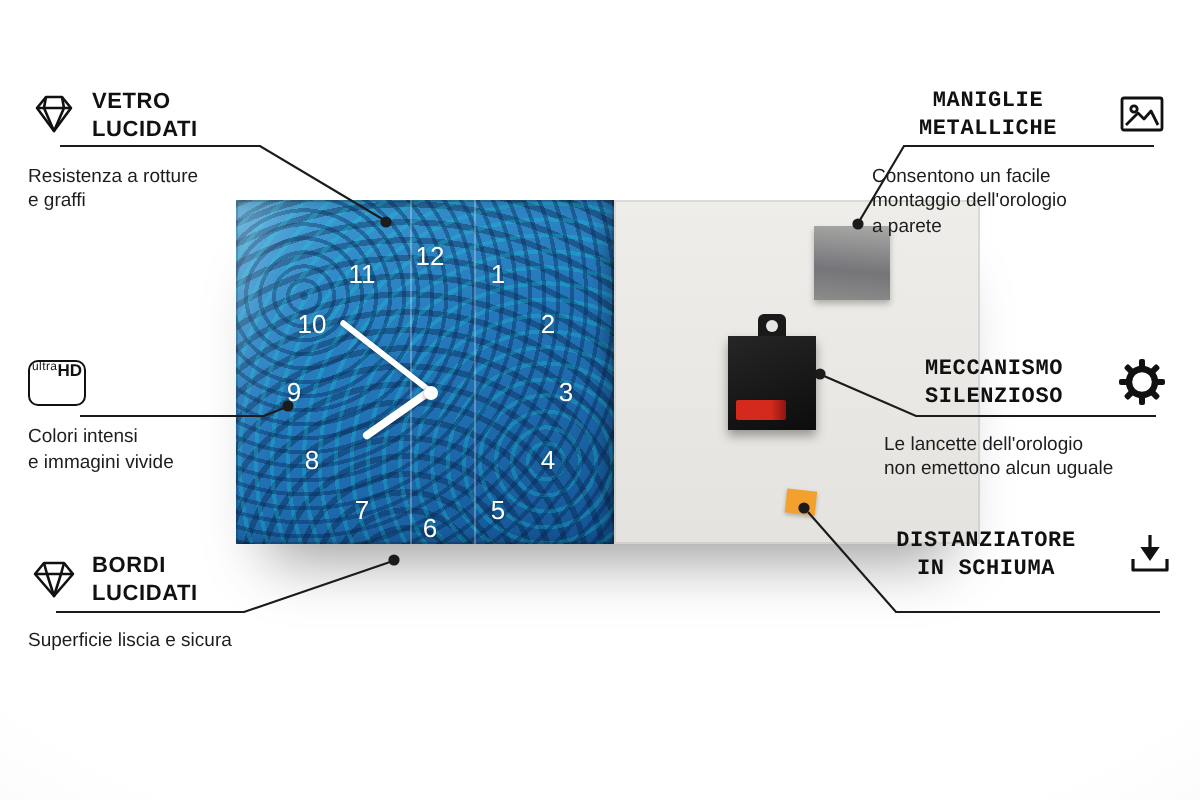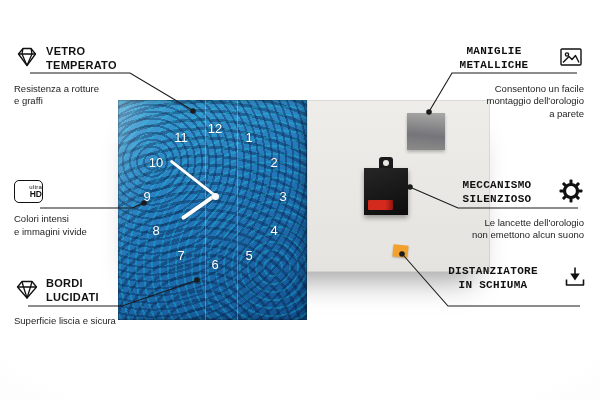--- a/index.html
+++ b/index.html
@@ -11,31 +11,31 @@
   
   .connectors{position:absolute;left:0;top:0;z-index:5;pointer-events:none;}
   .connectors path{stroke:#1b1b1b;stroke-width:1.1;fill:none;}
   .connectors circle{fill:#1b1b1b;}
   
   .callout{position:absolute;z-index:6;color:#111;}
   .co-head{display:flex;align-items:flex-start;gap:6px;}
   .co-title{font-weight:bold;font-size:11px;line-height:1.3;white-space:pre-line;letter-spacing:.3px;}
   .co-desc{font-size:9.5px;line-height:1.32;white-space:pre-line;color:#1d1d1d;margin-top:10px;}
   .callout-right .co-title{flex:1;text-align:center;font-family:Liberation Mono, monospace;}
-  .callout-right .co-desc{text-align:right;}
+  .callout-right .co-desc{text-align:left;}
   .icon{width:26px;height:26px;flex:0 0 auto;display:flex;align-items:center;justify-content:center;}
   .icon svg{display:block;}
-  .uhd{width:27px;height:21px;border:1.5px solid #111;border-radius:5px;display:flex;flex-direction:column;
-       align-items:flex-end;justify-content:center;line-height:1;margin-top:2px;}
+  .uhd{width:27px;height:21px;border:1.5px solid #111;border-radius:5px;display:flex;flex-direction:row;
+       align-items:flex-start;justify-content:center;line-height:1;margin-top:2px;}
   .uhd .t{font-size:6px;letter-spacing:.2px;}
   .uhd .b{font-size:8.5px;font-weight:bold;}
   
   .product{position:absolute;left:118px;top:100px;width:372px;height:172px;display:flex;z-index:2;
            box-shadow:0 24px 28px -16px rgba(0,0,0,.38);}
-  .clock-front{position:relative;width:189px;height:220px;overflow:hidden;
+  .clock-front{position:relative;width:189px;height:172px;overflow:hidden;
     background:
       linear-gradient(108deg, rgba(255,255,255,.30) 0%, rgba(255,255,255,.06) 14%, rgba(255,255,255,0) 24%),
       repeating-radial-gradient(circle at 18% 28%, rgba(6,38,84,.40) 0 2px, rgba(6,38,84,0) 2px 7px),
       repeating-radial-gradient(circle at 82% 76%, rgba(22,210,220,.28) 0 2px, rgba(22,210,220,0) 2px 8px),
       repeating-radial-gradient(circle at 45% 112%, rgba(4,25,60,.35) 0 3px, rgba(4,25,60,0) 3px 9px),
       linear-gradient(155deg, #3f9fd6 0%, #2478bb 45%, #135292 100%);
     box-shadow:inset -4px 0 9px rgba(0,0,0,.30), inset 0 0 0 1px rgba(0,0,0,.15);
   }
   .seam{position:absolute;top:0;bottom:0;width:1px;background:rgba(255,255,255,.28);}
   .s1{left:46%;} .s2{left:63%;}
@@ -120,21 +120,21 @@
     <div class="co-head">
       <span class="icon">
         <svg width="26" height="24" viewBox="0 0 26 24">
             <g stroke="#111" stroke-width="1.3" fill="none" stroke-linejoin="round">
           <path d="M4.5,9 L9,3.5 H17 L21.5,9 L13,20.5 Z"></path>
               <path d="M4.5,9 H21.5 M9,3.5 L8,9 L13,20.5 L18,9 L17,3.5"></path>
         </g>
           </svg>
       </span>
       <span class="co-title">VETRO
-TEMPERATO</span>
+LUCIDATI</span>
     </div>
     <div class="co-desc">Resistenza a rotture
 e graffi</div>
   </div>
 
   <div class="callout callout-left" style="left:14px;top:178px;width:128px">
     <div class="co-head">
       <span class="uhd">
         <span class="t">ultra</span>
         <span class="b">HD</span>
@@ -193,21 +193,21 @@
             <rect x="11.5" y="1.5" width="3" height="5" rx="1" transform="rotate(180 13 13)"></rect>
             <rect x="11.5" y="1.5" width="3" height="5" rx="1" transform="rotate(225 13 13)"></rect>
             <rect x="11.5" y="1.5" width="3" height="5" rx="1" transform="rotate(270 13 13)"></rect>
             <rect x="11.5" y="1.5" width="3" height="5" rx="1" transform="rotate(315 13 13)"></rect>
           </g>
           <circle cx="13" cy="13" r="6.5" fill="none" stroke="#111" stroke-width="3.2"></circle>
         </svg>
       </span>
     </div>
     <div class="co-desc">Le lancette dell'orologio
-non emettono alcun suono</div>
+non emettono alcun uguale</div>
   </div>
 
   <div class="callout callout-right" style="left:430px;top:264px;width:158px">
     <div class="co-head">
       <span class="co-title">DISTANZIATORE
 IN SCHIUMA</span>
       <span class="icon">
         <svg width="26" height="24" viewBox="0 0 26 24">
           <g stroke="#111" stroke-width="1.6" fill="none" stroke-linejoin="round">
             <path d="M13,2.5 V9"></path>

